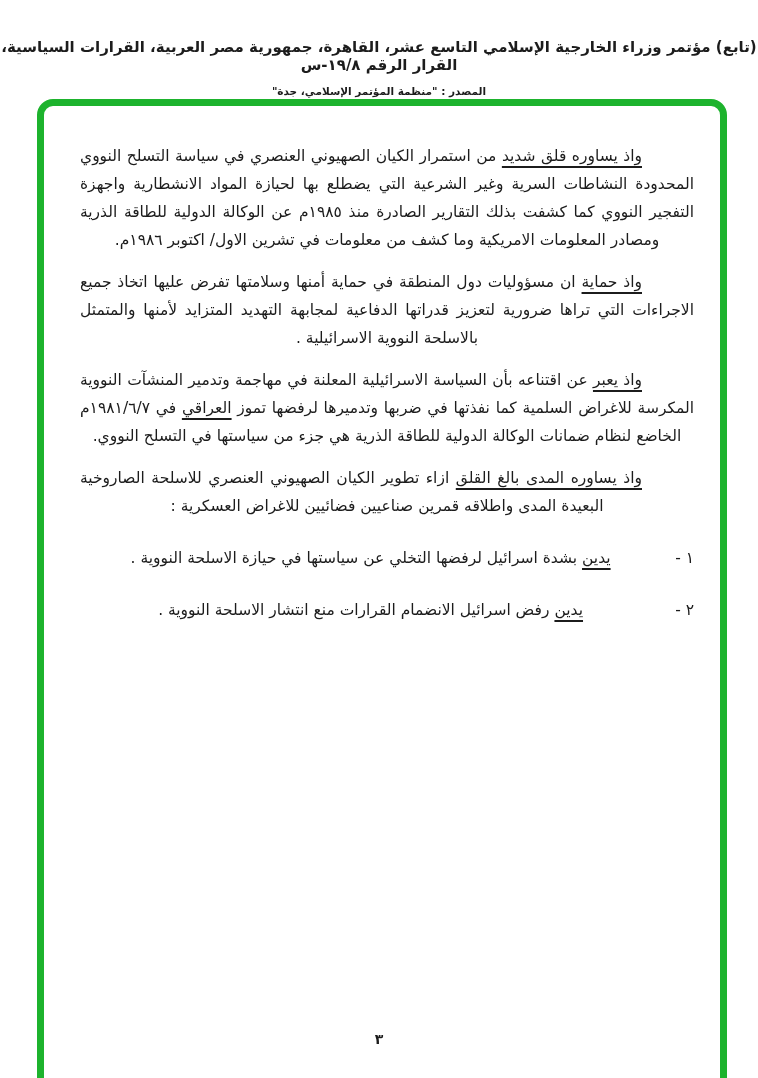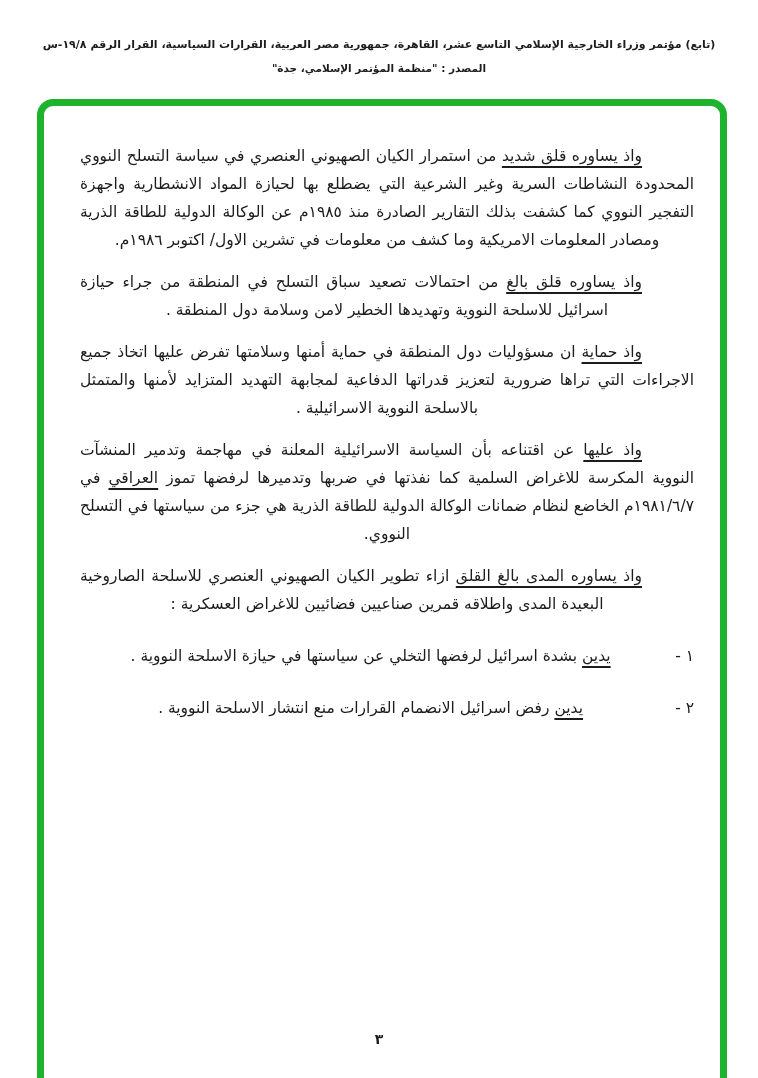--- a/index.html
+++ b/index.html
@@ -10,21 +10,21 @@
     font-family: "DejaVu Sans", sans-serif;
     position: relative;
     overflow: hidden;
   }
   .header {
     direction: rtl;
     text-align: center;
     padding-top: 38px;
   }
   .header-title {
-    font-size: 11px;
+    font-size: 15px;
     font-weight: bold;
     letter-spacing: 0;
   }
   .header-source {
     font-size: 10.5px;
     font-weight: bold;
     margin-top: 11px;
   }
   .frame {
     position: absolute;
@@ -83,25 +83,24 @@
 <div class="header">
   <div class="header-title">(تابع) مؤتمر وزراء الخارجية الإسلامي التاسع عشر، القاهرة، جمهورية مصر العربية، القرارات السياسية، القرار الرقم ١٩/٨-س</div>
   <div class="header-source">المصدر : "منظمة المؤتمر الإسلامي، جدة"</div>
 </div>
 
 <div class="frame">
   <div class="content">
 
     <p class="para"><span class="u">واذ يساوره قلق شديد</span> <span>من استمرار الكيان الصهيوني العنصري في سياسة التسلح النووي المحدودة النشاطات السرية وغير الشرعية التي يضطلع بها لحيازة المواد الانشطارية واجهزة التفجير النووي كما كشفت بذلك التقارير الصادرة منذ ١٩٨٥م عن الوكالة الدولية للطاقة الذرية ومصادر المعلومات الامريكية وما كشف من معلومات في تشرين الاول/ اكتوبر ١٩٨٦م.</span></p>
 
-    <p class="para"><span class="u">واذ يساوره قلق بالغ</span> <span>من احتمالات تصعيد سباق التسلح في المنطقة من جراء حيازة اسرائيل للاسلحة النووية وتهديدها الخطير لامن وسلامة دول المنطقة .</span></p>
 
     <p class="para"><span class="u">واذ حماية</span> <span>ان مسؤوليات دول المنطقة في حماية أمنها وسلامتها تفرض عليها اتخاذ جميع الاجراءات التي تراها ضرورية لتعزيز قدراتها الدفاعية لمجابهة التهديد المتزايد لأمنها والمتمثل بالاسلحة النووية الاسرائيلية .</span></p>
 
-    <p class="para"><span class="u">واذ عليها</span> <span>عن اقتناعه بأن السياسة الاسرائيلية المعلنة في مهاجمة وتدمير المنشآت النووية المكرسة للاغراض السلمية كما نفذتها في ضربها وتدميرها لرفضها تموز</span> <span class="u">العراقي</span> <span>في ١٩٨١/٦/٧م الخاضع لنظام ضمانات الوكالة الدولية للطاقة الذرية هي جزء من سياستها في التسلح النووي.</span></p>
+    <p class="para"><span class="u">واذ يعبر</span> <span>عن اقتناعه بأن السياسة الاسرائيلية المعلنة في مهاجمة وتدمير المنشآت النووية المكرسة للاغراض السلمية كما نفذتها في ضربها وتدميرها لرفضها تموز</span> <span class="u">العراقي</span> <span>في ١٩٨١/٦/٧م الخاضع لنظام ضمانات الوكالة الدولية للطاقة الذرية هي جزء من سياستها في التسلح النووي.</span></p>
 
     <p class="para"><span class="u">واذ يساوره المدى بالغ القلق</span> <span>ازاء تطوير الكيان الصهيوني العنصري للاسلحة الصاروخية البعيدة المدى واطلاقه قمرين صناعيين فضائيين للاغراض العسكرية :</span></p>
 
     <div class="items">
 
       <div class="item">
         <span class="item-marker">١ -</span>
         <div class="item-text"><span class="u">يدين</span> <span>بشدة اسرائيل لرفضها التخلي عن سياستها في حيازة الاسلحة النووية .</span></div>
       </div>
 

